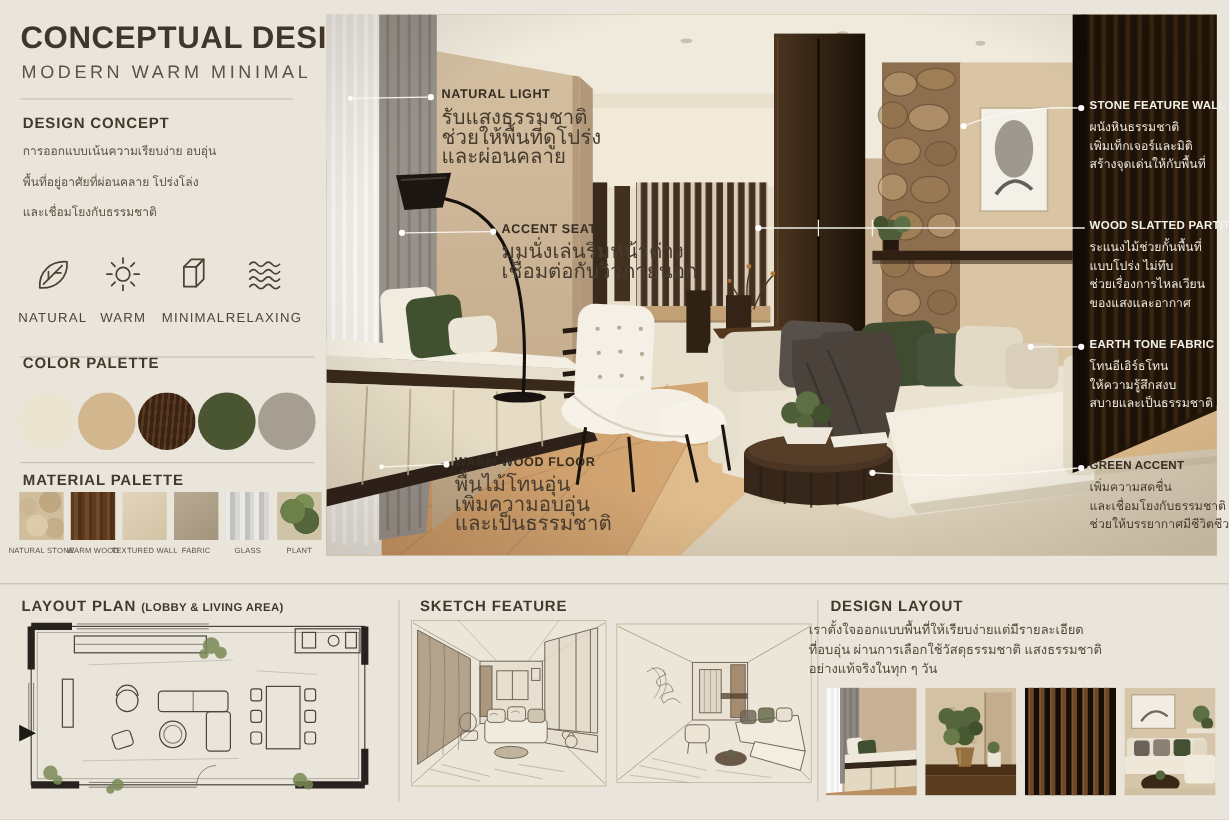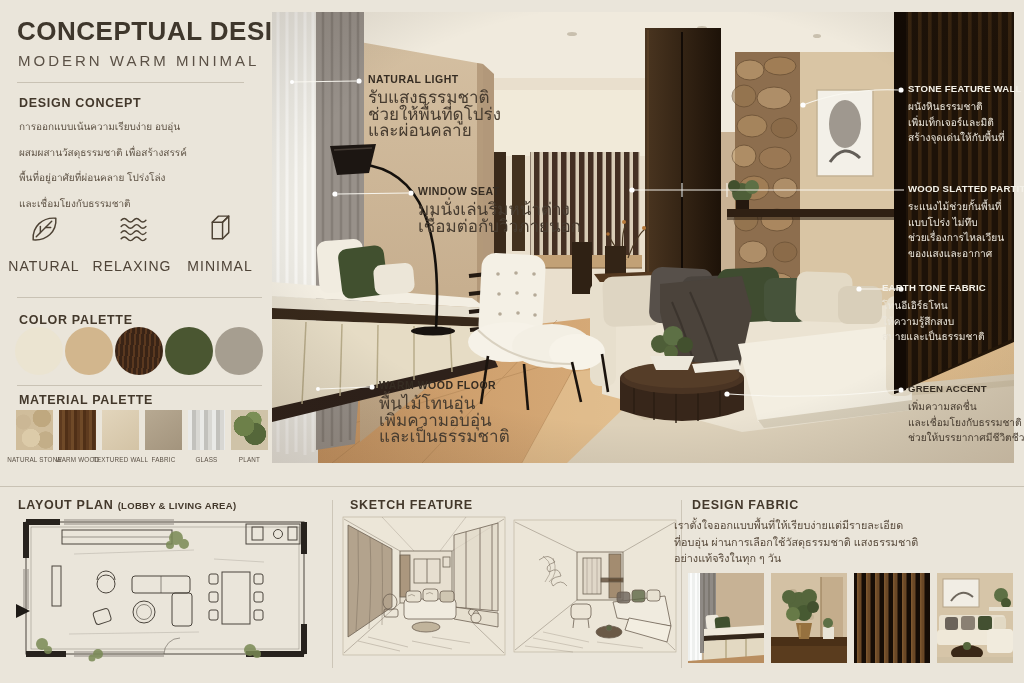--- a/index.html
+++ b/index.html
@@ -13,21 +13,21 @@
   .abs{position:absolute;}
   .h1{font-size:26px;font-weight:700;letter-spacing:.5px;color:#3f372c;}
   .h2{font-size:15px;font-weight:500;letter-spacing:3px;color:#5b5146;}
   .hr{height:1px;background:#c9c2b4;}
   .sec-h{font-size:12.5px;font-weight:700;letter-spacing:.7px;color:#43382b;}
   .thai{color:#5d5143;}
   .concept{font-size:10px;line-height:25.5px;}
   .kw-row{display:flex;justify-content:space-between;width:232px;}
   .kw{display:flex;flex-direction:column;align-items:center;width:56px;}
   .kw svg{width:33px;height:33px;stroke:#4c4133;stroke-width:1.4;fill:none;stroke-linecap:round;stroke-linejoin:round;}
-  .kw-label{font-size:14px;letter-spacing:1px;color:#4e4337;margin-top:9px;}
+  .kw-label{font-size:11px;letter-spacing:1px;color:#4e4337;margin-top:9px;}
   .circle-row{display:flex;gap:2px;width:250px;}
   .pal-circle{width:48px;height:48px;border-radius:50%;}
   .mat-row{display:flex;gap:6px;width:252px;}
   .mat{display:flex;flex-direction:column;align-items:center;width:37px;}
   .mat-sw{width:37px;height:40px;}
   .mat-label{font-size:6.3px;letter-spacing:.2px;color:#5a5045;margin-top:6px;white-space:nowrap;}
   .sw-stone{background:
     radial-gradient(circle at 20% 30%, #cbb795 0 18%, transparent 19%),
     radial-gradient(circle at 70% 20%, #bfa87f 0 22%, transparent 23%),
     radial-gradient(circle at 40% 70%, #dccba9 0 25%, transparent 26%),
@@ -65,62 +65,77 @@
 
 <div class="board">
 
   <div class="abs" style="left:17px;top:16px;"><span class="h1">CONCEPTUAL DESIGN</span></div>
   <div class="abs" style="left:18px;top:52px;"><span class="h2">MODERN WARM MINIMAL</span></div>
   <div class="abs hr" style="left:17px;top:82px;width:227px;"></div>
 
   <div class="abs sec-h" style="left:19px;top:96px;">DESIGN CONCEPT</div>
   <div class="abs thai concept" style="left:19px;top:114px;">
     <div>การออกแบบเน้นความเรียบง่าย อบอุ่น</div>
-    <div>ผสมผสานวัสดุธรรมชาติ เพื่อสร้างสรรค์</div>
     <div>พื้นที่อยู่อาศัยที่ผ่อนคลาย โปร่งโล่ง</div>
     <div>และเชื่อมโยงกับธรรมชาติ</div>
   </div>
 
   <div class="abs kw-row" style="left:16px;top:212px;">
     <div class="kw">
       <span>
         <svg viewBox="0 0 32 32">
             <path d="M5,27 C4,14 14,5 27,6 C28,19 18,28 5,27 Z"></path>
             <path d="M8,24 L23,9"></path>
             <path d="M12,20 L12,14"></path>
             <path d="M17,15 L22,15"></path>
           </svg>
       </span>
       <span class="kw-label">NATURAL</span>
     </div>
     <div class="kw">
       <span>
         <svg viewBox="0 0 32 32">
-            <path d="M5,7 q3,-3.5 6,0 t6,0 t6,0 t6,0" transform="translate(0,1)"></path>
-            <path d="M5,13 q3,-3.5 6,0 t6,0 t6,0 t6,0" transform="translate(0,1)"></path>
-            <path d="M5,19 q3,-3.5 6,0 t6,0 t6,0 t6,0" transform="translate(0,1)"></path>
-            <path d="M5,25 q3,-3.5 6,0 t6,0 t6,0 t6,0" transform="translate(0,1)"></path>
+            <circle cx="16" cy="16" r="5.5"></circle>
+            <path d="M16,3 L16,7"></path>
+            <path d="M16,25 L16,29"></path>
+            <path d="M3,16 L7,16"></path>
+            <path d="M25,16 L29,16"></path>
+            <path d="M6.8,6.8 L9.6,9.6"></path>
+            <path d="M22.4,22.4 L25.2,25.2"></path>
+            <path d="M25.2,6.8 L22.4,9.6"></path>
+            <path d="M9.6,22.4 L6.8,25.2"></path>
           </svg>
       </span>
-      <span class="kw-label">RELAXING</span>
+      <span class="kw-label">WARM</span>
     </div>
     <div class="kw">
       <span>
         <svg viewBox="0 0 32 32">
             <rect x="8" y="10" width="10" height="16"></rect>
             <path d="M8,10 L14,4 L24,4 L18,10"></path>
             <path d="M18,10 L24,4 L24,20 L18,26"></path>
           </svg>
       </span>
       <span class="kw-label">MINIMAL</span>
     </div>
+    <div class="kw">
+      <span>
+        <svg viewBox="0 0 32 32">
+            <path d="M5,7 q3,-3.5 6,0 t6,0 t6,0 t6,0" transform="translate(0,1)"></path>
+            <path d="M5,13 q3,-3.5 6,0 t6,0 t6,0 t6,0" transform="translate(0,1)"></path>
+            <path d="M5,19 q3,-3.5 6,0 t6,0 t6,0 t6,0" transform="translate(0,1)"></path>
+            <path d="M5,25 q3,-3.5 6,0 t6,0 t6,0 t6,0" transform="translate(0,1)"></path>
+          </svg>
+      </span>
+      <span class="kw-label">RELAXING</span>
+    </div>
   </div>
 
   <div class="abs hr" style="left:17px;top:297px;width:245px;"></div>
-  <div class="abs sec-h" style="left:19px;top:313px;">COLOR PALETTE</div>
+  <div class="abs sec-h" style="left:19px;top:296px;">COLOR PALETTE</div>
   <div class="abs circle-row" style="left:15px;top:327px;">
     <div class="pal-circle" style="background-color: rgb(235, 228, 209);"></div>
     <div class="pal-circle" style="background-color: rgb(210, 182, 141);"></div>
     <div class="pal-circle" style="background-image: repeating-linear-gradient(95deg, rgba(122, 76, 40, 0.5) 0px, rgba(122, 76, 40, 0.5) 2px, transparent 2px, transparent 5px); background-color: rgb(58, 36, 22);"></div>
     <div class="pal-circle" style="background-color: rgb(74, 86, 49);"></div>
     <div class="pal-circle" style="background-color: rgb(166, 158, 144);"></div>
   </div>
 
   <div class="abs hr" style="left:17px;top:385px;width:245px;"></div>
   <div class="abs sec-h" style="left:19px;top:393px;">MATERIAL PALETTE</div>
@@ -416,21 +431,21 @@
       </g>
     </svg>
 
     <div class="anno dark" style="left:96px;top:61px;">
       <div class="a-label">NATURAL LIGHT</div>
       <div class="a-line thai">รับแสงธรรมชาติ</div>
       <div class="a-line thai">ช่วยให้พื้นที่ดูโปร่ง</div>
       <div class="a-line thai">และผ่อนคลาย</div>
     </div>
     <div class="anno dark" style="left:146px;top:173px;">
-      <div class="a-label">WINDOW SEAT</div>
+      <div class="a-label">ACCENT SEAT</div>
       <div class="a-line thai">มุมนั่งเล่นริมหน้าต่าง</div>
       <div class="a-line thai">เชื่อมต่อกับวิวภายนอก</div>
     </div>
     <div class="anno light tight" style="left:636px;top:71px;">
       <div class="a-label">STONE FEATURE WALL</div>
       <div class="a-line">ผนังหินธรรมชาติ</div>
       <div class="a-line">เพิ่มเท็กเจอร์และมิติ</div>
       <div class="a-line">สร้างจุดเด่นให้กับพื้นที่</div>
     </div>
     <div class="anno dark" style="left:107px;top:367px;">
@@ -439,21 +454,21 @@
       <div class="a-line thai">เพิ่มความอบอุ่น</div>
       <div class="a-line thai">และเป็นธรรมชาติ</div>
     </div>
     <div class="anno light tight" style="left:636px;top:171px;">
       <div class="a-label">WOOD SLATTED PARTITION</div>
       <div class="a-line">ระแนงไม้ช่วยกั้นพื้นที่</div>
       <div class="a-line">แบบโปร่ง ไม่ทึบ</div>
       <div class="a-line">ช่วยเรื่องการไหลเวียน</div>
       <div class="a-line">ของแสงและอากาศ</div>
     </div>
-    <div class="anno light tight" style="left:610px;top:270px;">
+    <div class="anno light tight" style="left:636px;top:270px;">
       <div class="a-label">EARTH TONE FABRIC</div>
       <div class="a-line">โทนอีเอิร์ธโทน</div>
       <div class="a-line">ให้ความรู้สึกสงบ</div>
       <div class="a-line">สบายและเป็นธรรมชาติ</div>
     </div>
     <div class="anno dark tight" style="left:636px;top:371px;">
       <div class="a-label">GREEN ACCENT</div>
       <div class="a-line thai">เพิ่มความสดชื่น</div>
       <div class="a-line thai">และเชื่อมโยงกับธรรมชาติ</div>
       <div class="a-line thai">ช่วยให้บรรยากาศมีชีวิตชีวา</div>
@@ -609,21 +624,21 @@
       <circle cx="96" cy="110" r="3" fill="#5c6645"></circle>
       <g opacity="0.3">
           <line x1="20" y1="120" x2="70" y2="130"></line>
           <line x1="30" y1="114" x2="76" y2="124"></line>
           <line x1="84" y1="124" x2="130" y2="130"></line>
           <line x1="12" y1="128" x2="60" y2="134"></line>
         </g>
     </g>
   </svg>
 
-  <div class="abs sec-h" style="left:692px;top:498px;">DESIGN FABRIC</div>
+  <div class="abs sec-h" style="left:692px;top:498px;">DESIGN LAYOUT</div>
   <div class="abs intent-par" style="left:674px;top:517px;">
     <div>เราตั้งใจออกแบบพื้นที่ให้เรียบง่ายแต่มีรายละเอียด</div>
     <div>ที่อบอุ่น ผ่านการเลือกใช้วัสดุธรรมชาติ แสงธรรมชาติ</div>
     <div>อย่างแท้จริงในทุก ๆ วัน</div>
   </div>
   <div class="abs thumb-row" style="left:688px;top:573px;">
     <div class="thumb">
       <svg width="76" height="90" viewBox="0 0 76 90">
         <rect width="76" height="90" fill="#c7b295"></rect>
         <rect x="0" y="0" width="14" height="90" fill="#eef0ee"></rect>

